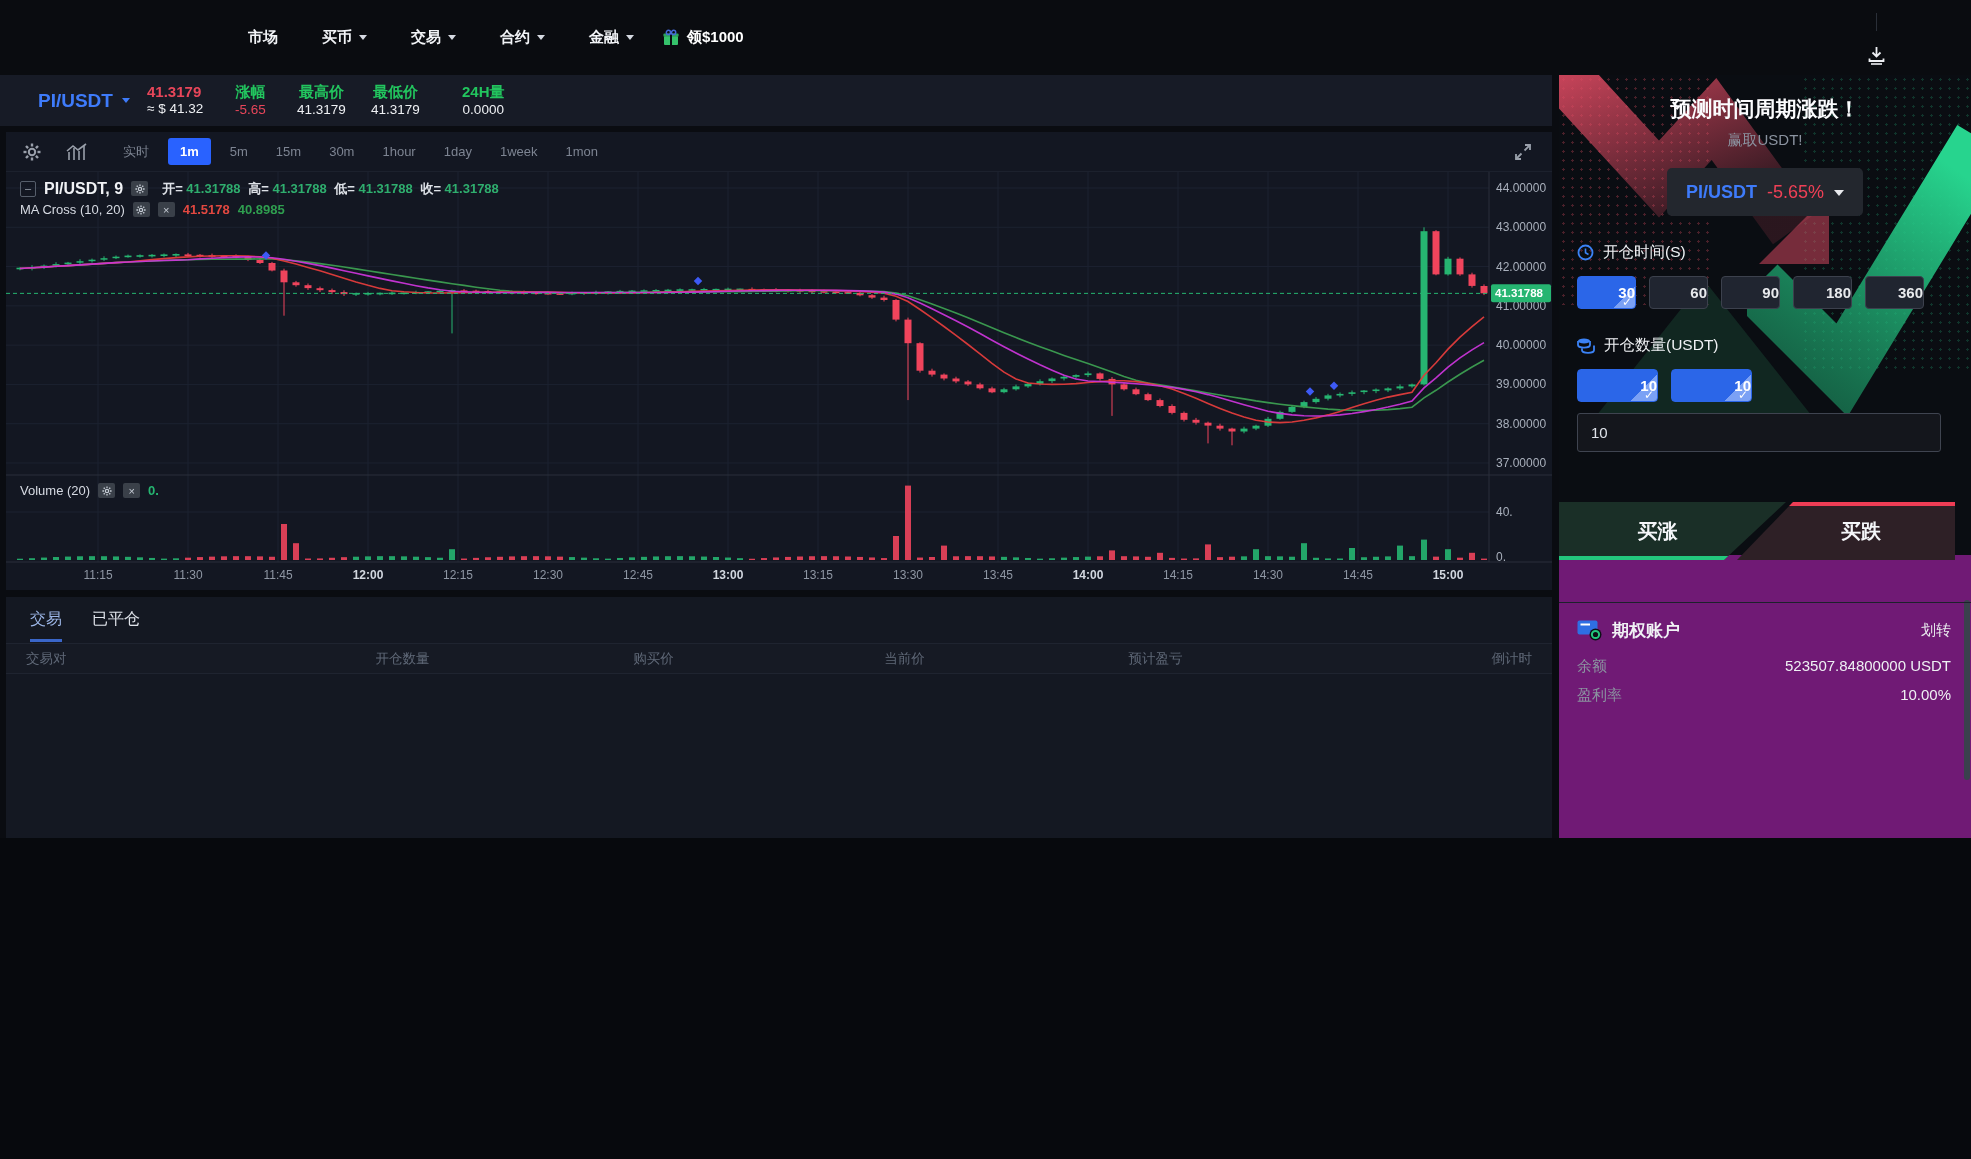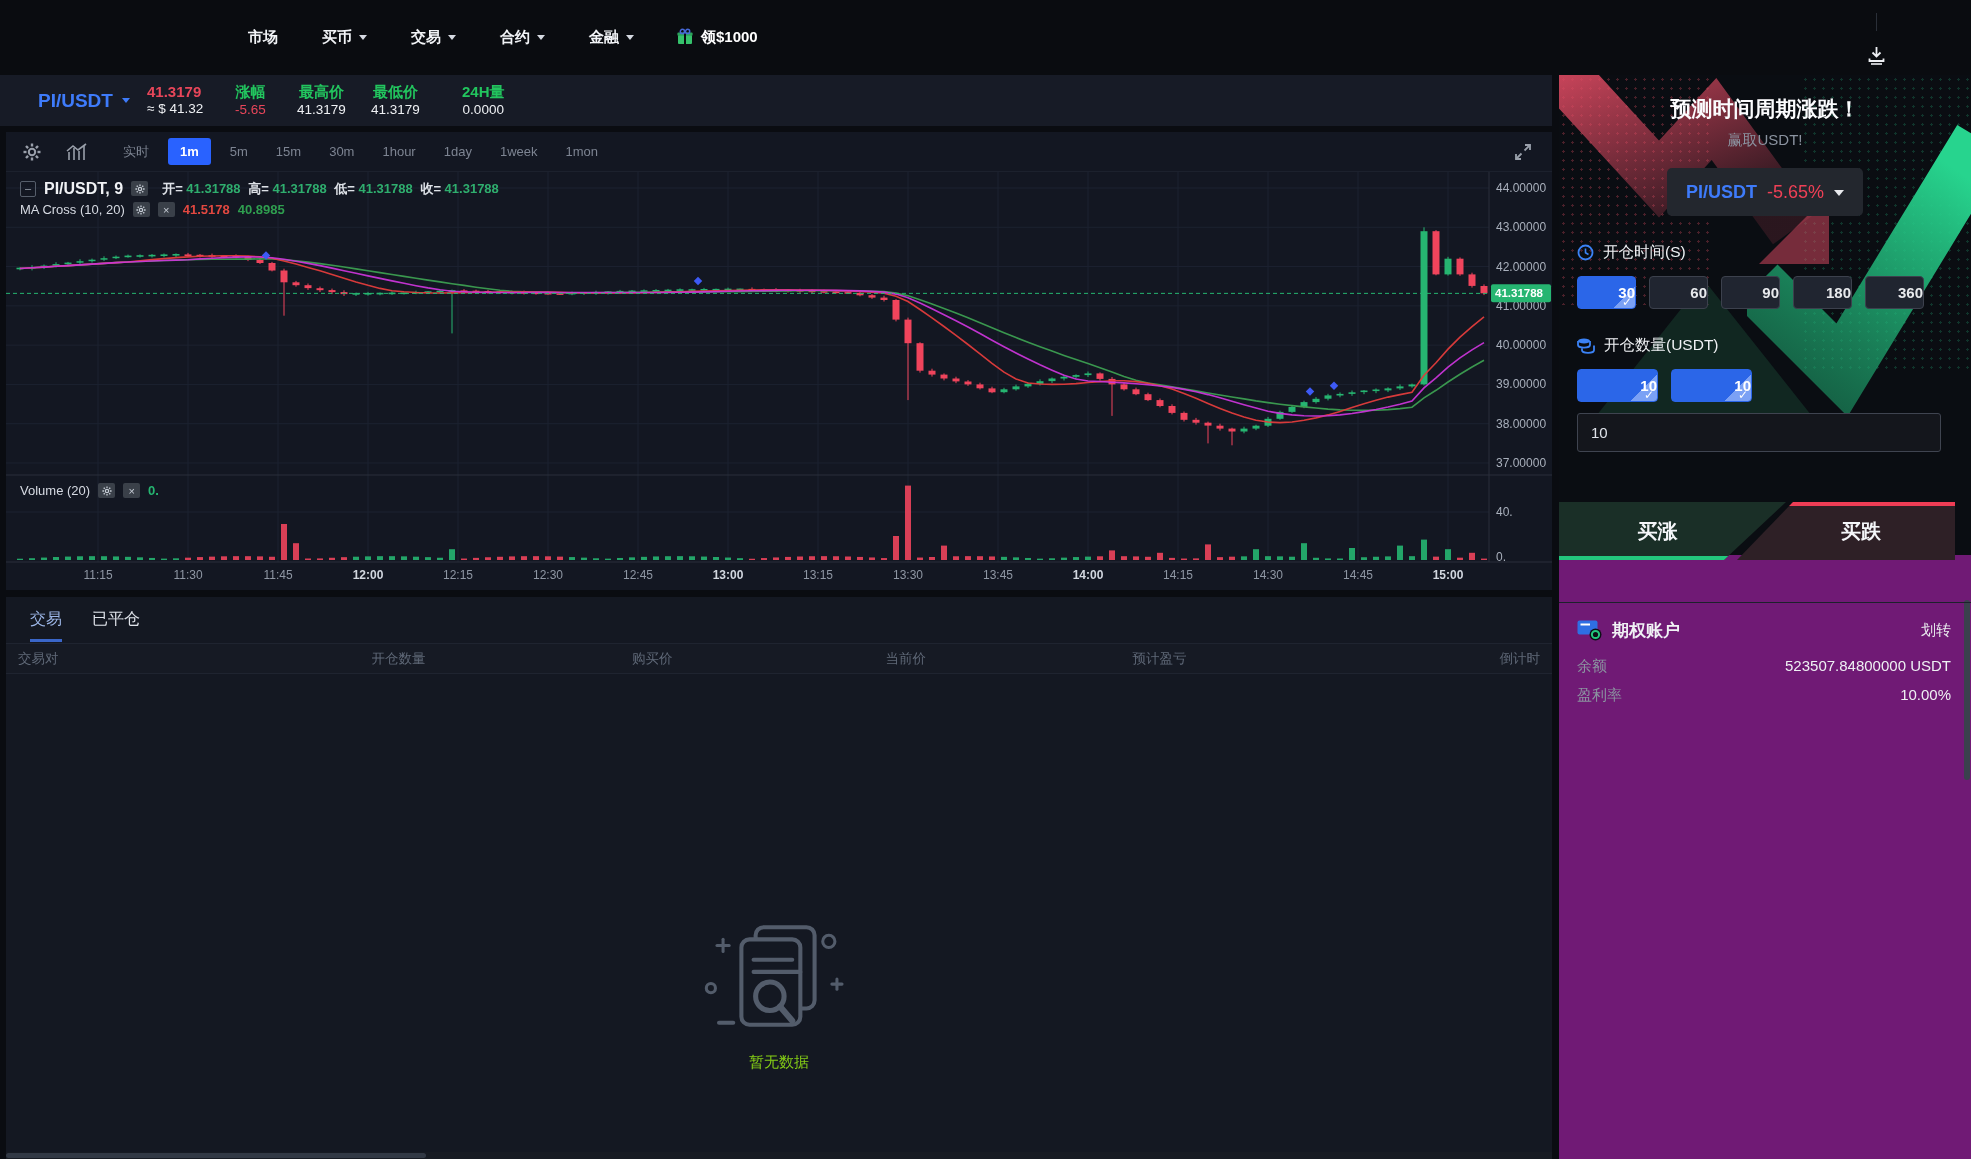--- a/index.html
+++ b/index.html
@@ -1,24 +1,24 @@
 <!DOCTYPE html>
 <html><head>
 <meta charset="utf-8">
 <style>
   html,body{margin:0;padding:0;background:#07090d;}
   *{box-sizing:border-box;font-family:"Liberation Sans","DejaVu Sans",sans-serif;}
-  .app{position:relative;width:1971px;height:1159px;background:#0a0c11;overflow:hidden;color:#e8eaed;}
+  .app{position:relative;width:1971px;height:838px;background:#0a0c11;overflow:hidden;color:#e8eaed;}
   .abs{position:absolute;}
   
   .navbar{left:0;top:0;width:1971px;height:75px;background:#0a0c10;display:flex;align-items:center;}
   .nav-menu{position:absolute;left:248px;display:flex;gap:44px;align-items:center;}
   .nav-item{display:flex;align-items:center;gap:7px;font-size:15px;font-weight:bold;color:#f2f4f7;cursor:pointer;}
   .caret{width:0;height:0;border:4px solid transparent;border-top:5px solid #d6dae2;margin-top:4px;}
-  .bonus{position:absolute;left:676px;display:flex;align-items:flex-start;gap:7px;font-size:15px;font-weight:bold;color:#fff;}
+  .bonus{position:absolute;left:662px;display:flex;align-items:center;gap:7px;font-size:15px;font-weight:bold;color:#fff;}
   .nav-right{position:absolute;right:52px;display:flex;align-items:center;gap:14px;flex-direction:column;}
   .nav-divider{width:1px;height:18px;background:#2a2f38;}
   .icon-btn{display:flex;align-items:center;justify-content:center;cursor:pointer;}
   .lang{display:flex;align-items:center;gap:7px;font-size:15px;color:#eef0f4;font-weight:bold;}
   
   .ticker{left:0;top:75px;width:1552px;height:51px;background:#171b26;display:flex;align-items:center;}
   .pair-sel{position:absolute;left:38px;display:flex;align-items:center;gap:9px;color:#3e7bfa;font-size:19px;font-weight:bold;cursor:pointer;}
   .pair-sel .caret{border-top-color:#3e7bfa;}
   .price-block{position:absolute;left:147px;line-height:1.25;}
   .price-main{color:#e8465a;font-size:15px;font-weight:bold;}
@@ -41,21 +41,21 @@
   .min-box{width:16px;height:16px;border:1px solid #565e6b;border-radius:2px;color:#9aa2ae;font-size:11px;line-height:13px;text-align:center;cursor:pointer;}
   .chip{width:17px;height:15px;background:#3a4049;border-radius:2px;display:flex;align-items:center;justify-content:center;cursor:pointer;}
   .ohlc-label{font-weight:bold;color:#dde1e7;}
   .ohlc-val{color:#2fae6e;font-weight:bold;margin-right:4px;}
   .vol-legend{position:absolute;left:14px;top:348px;z-index:2;}
   
   .trade-panel{left:6px;top:597px;width:1546px;height:556px;background:#141822;}
   .tabs{position:absolute;left:24px;top:12px;display:flex;gap:30px;font-size:16px;}
   .tab{cursor:pointer;color:#dfe3ea;padding-bottom:9px;}
   .tab.active{color:#9db7e8;border-bottom:3px solid #3a66c9;}
-  .thead{position:absolute;left:0;top:46px;width:100%;height:31px;background:#161a24;border-top:1px solid #1f2430;border-bottom:1px solid #1f2430;display:flex;align-items:center;padding:0 12px;}
+  .thead{position:absolute;left:0;top:46px;width:100%;height:31px;background:#161a24;border-top:1px solid #1f2430;border-bottom:1px solid #1f2430;display:flex;align-items:center;padding:0 20px;}
   .th{flex:1;color:#5f6877;font-size:13.5px;text-align:center;}
   .th:first-child{text-align:left;}
   .th:last-child{text-align:right;}
   .empty-state{position:absolute;left:0;top:320px;width:1546px;text-align:center;}
   .empty-text{margin-top:14px;color:#84cc16;font-size:15px;}
   
   .right-panel{left:1559px;top:75px;width:412px;height:1084px;background:#701a75;overflow:hidden;}
   .deco{position:absolute;left:0;top:0;width:412px;height:480px;overflow:hidden;background:#0a0d12;}
   .dots-red{position:absolute;left:0;top:0;width:150px;height:230px;background-image:radial-gradient(rgba(225,77,95,.30) 1.2px,transparent 1.3px);background-size:9px 9px;}
   .dots-green{position:absolute;right:0;top:0;width:170px;height:300px;background-image:radial-gradient(rgba(37,194,135,.22) 1.2px,transparent 1.3px);background-size:9px 9px;}

